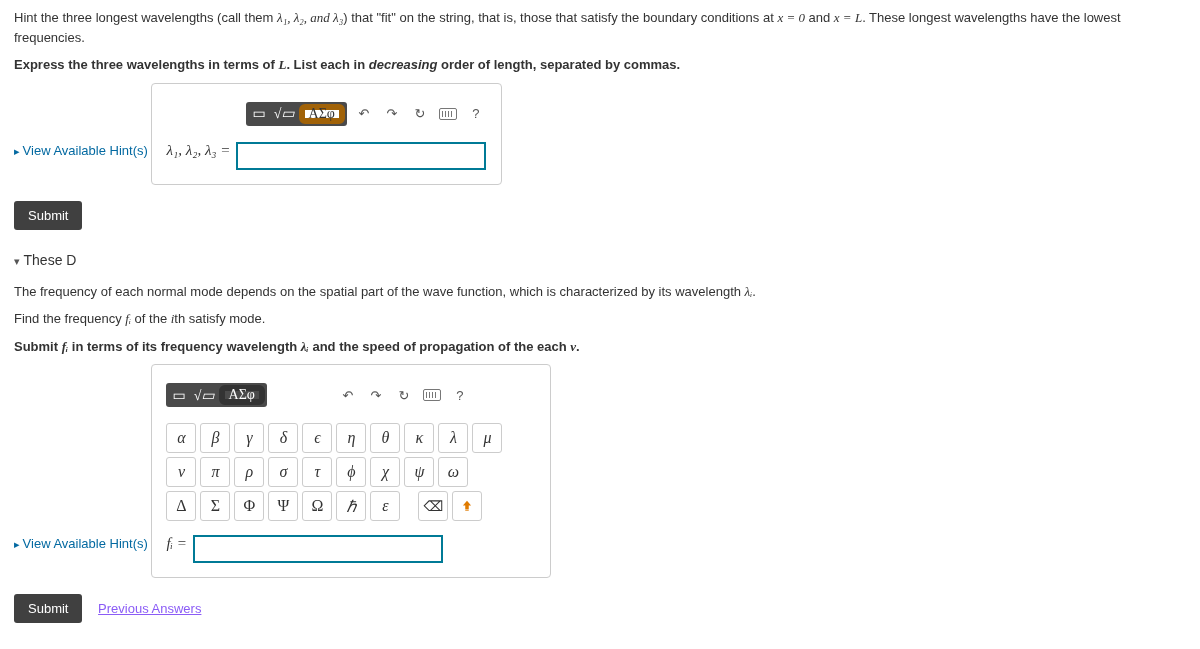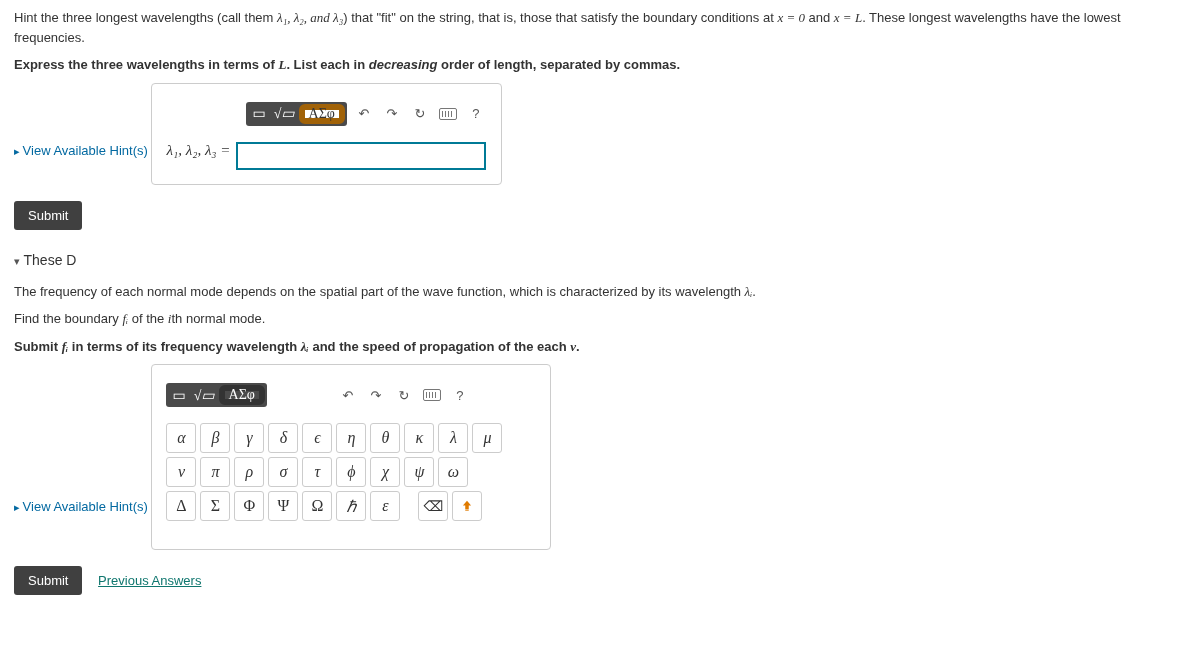--- a/index.html
+++ b/index.html
@@ -92,21 +92,21 @@
   background: #404040;
   color: #fff;
   border: none;
   padding: 7px 14px;
   font-size: 13px;
   border-radius: 3px;
   cursor: pointer;
   margin-top: 6px;
 }
 .prev-link {
-  color: #0f766e;
+  color: #8b5cf6;
   text-decoration: underline;
   margin-left: 12px;
   cursor: pointer;
   font-size: 13px;
 }
 .part-header {
   font-size: 14px;
   color: #333;
   margin: 22px 0 14px -10px;
   padding-left: 10px;
@@ -193,21 +193,21 @@
 
 
 <div class="part-header">
   <span class="part-caret">▾</span><span>These D</span>
 </div>
 
 <div class="prompt-line">
   <span>The frequency of each normal mode depends on the spatial part of the wave function, which is characterized by its wavelength </span><span class="math">λᵢ</span><span>.</span>
 </div>
 <div class="prompt-line">
-  <span>Find the boundary </span><span class="math">fᵢ</span><span> of the </span><span class="math">i</span><span>th normal mode.</span>
+  <span>Find the frequency </span><span class="math">fᵢ</span><span> of the </span><span class="math">i</span><span>th satisfy mode.</span>
 </div>
 <div class="prompt-line">
   <span class="bold">Submit </span><span class="bold math">fᵢ</span><span class="bold"> in terms of its frequency wavelength </span><span class="bold math">λᵢ</span><span class="bold"> and the speed of propagation of the each </span><span class="bold math">v</span><span class="bold">.</span>
 </div>
 <div class="hint-link">View Available Hint(s)</div>
 
 <div class="answer-box answer-box-tall toolbar-tall">
   <div class="toolbar">
     <span class="tool-group">
       <span class="tg-btn">▭</span>
@@ -262,20 +262,24 @@
         <span class="shift-btn">
           <svg viewBox="0 0 24 24">
               <path fill="#e07b00" d="M12 3l7 8h-4v6H9v-6H5z"></path>
               <rect fill="#e07b00" x="9" y="18" width="6" height="2"></rect>
             </svg>
         </span>
       </span>
     </div>
   </div>
 
+  <div class="input-row">
+    <span class="input-label">fᵢ =</span>
+    <input class="answer-input" type="text" style="">
+  </div>
 </div>
 <div>
   <button class="submit-btn">Submit</button>
   <span class="prev-link">Previous Answers</span>
 </div>
 
 
 
 
 </body></html>

